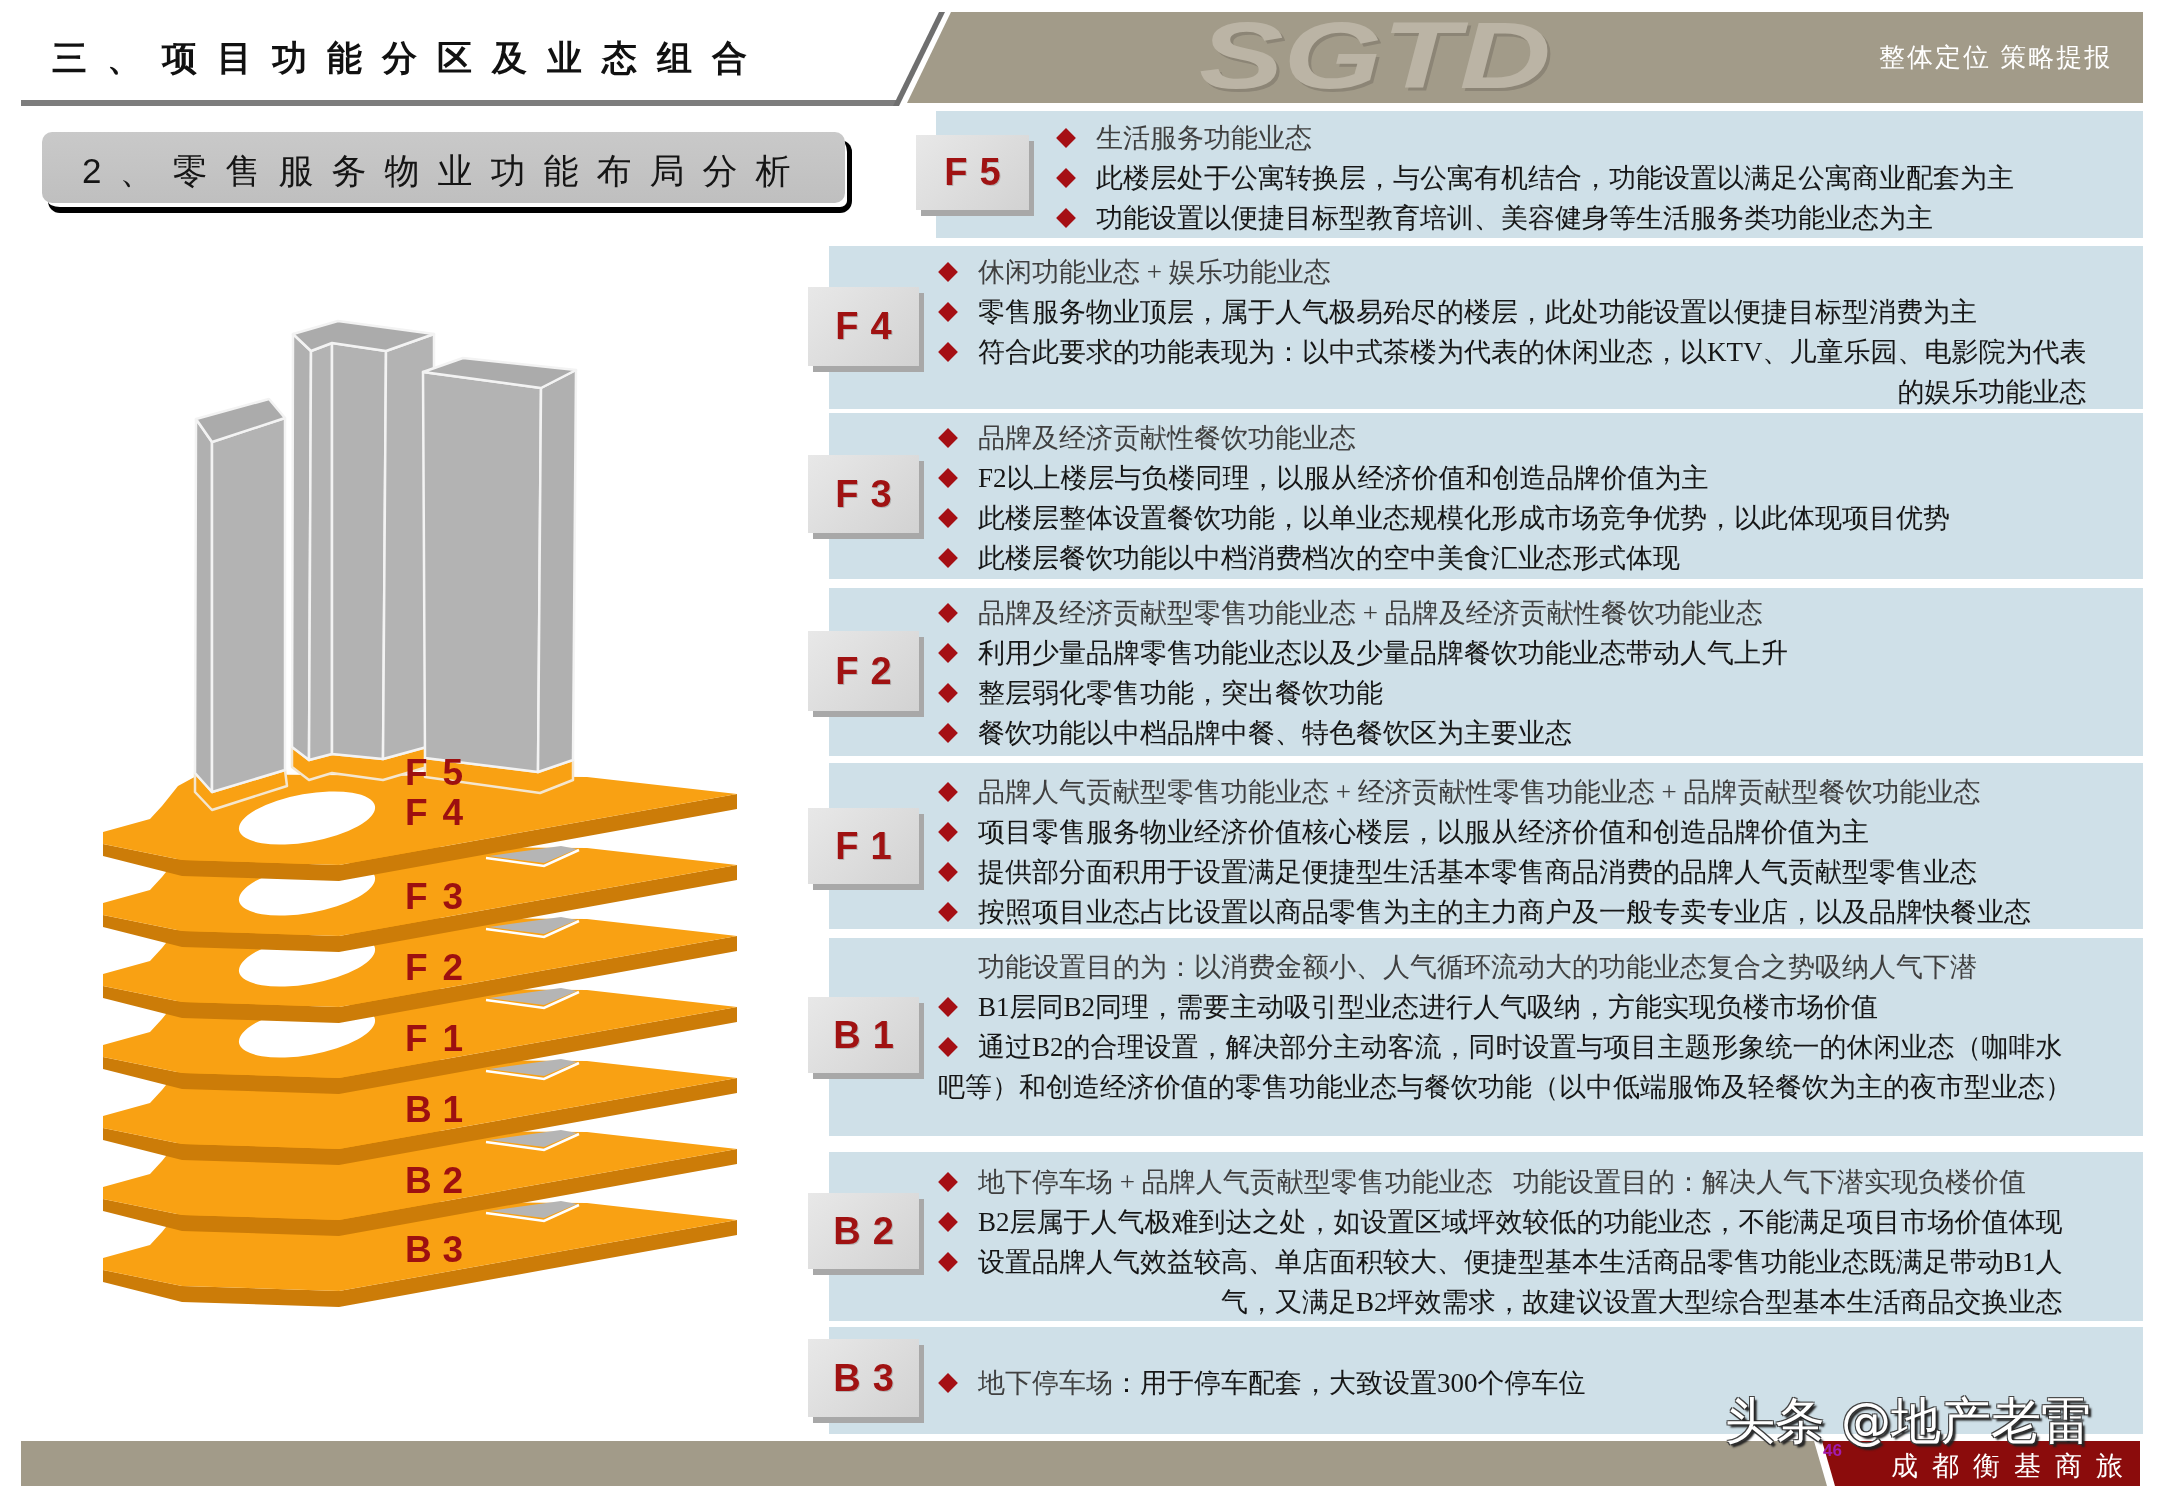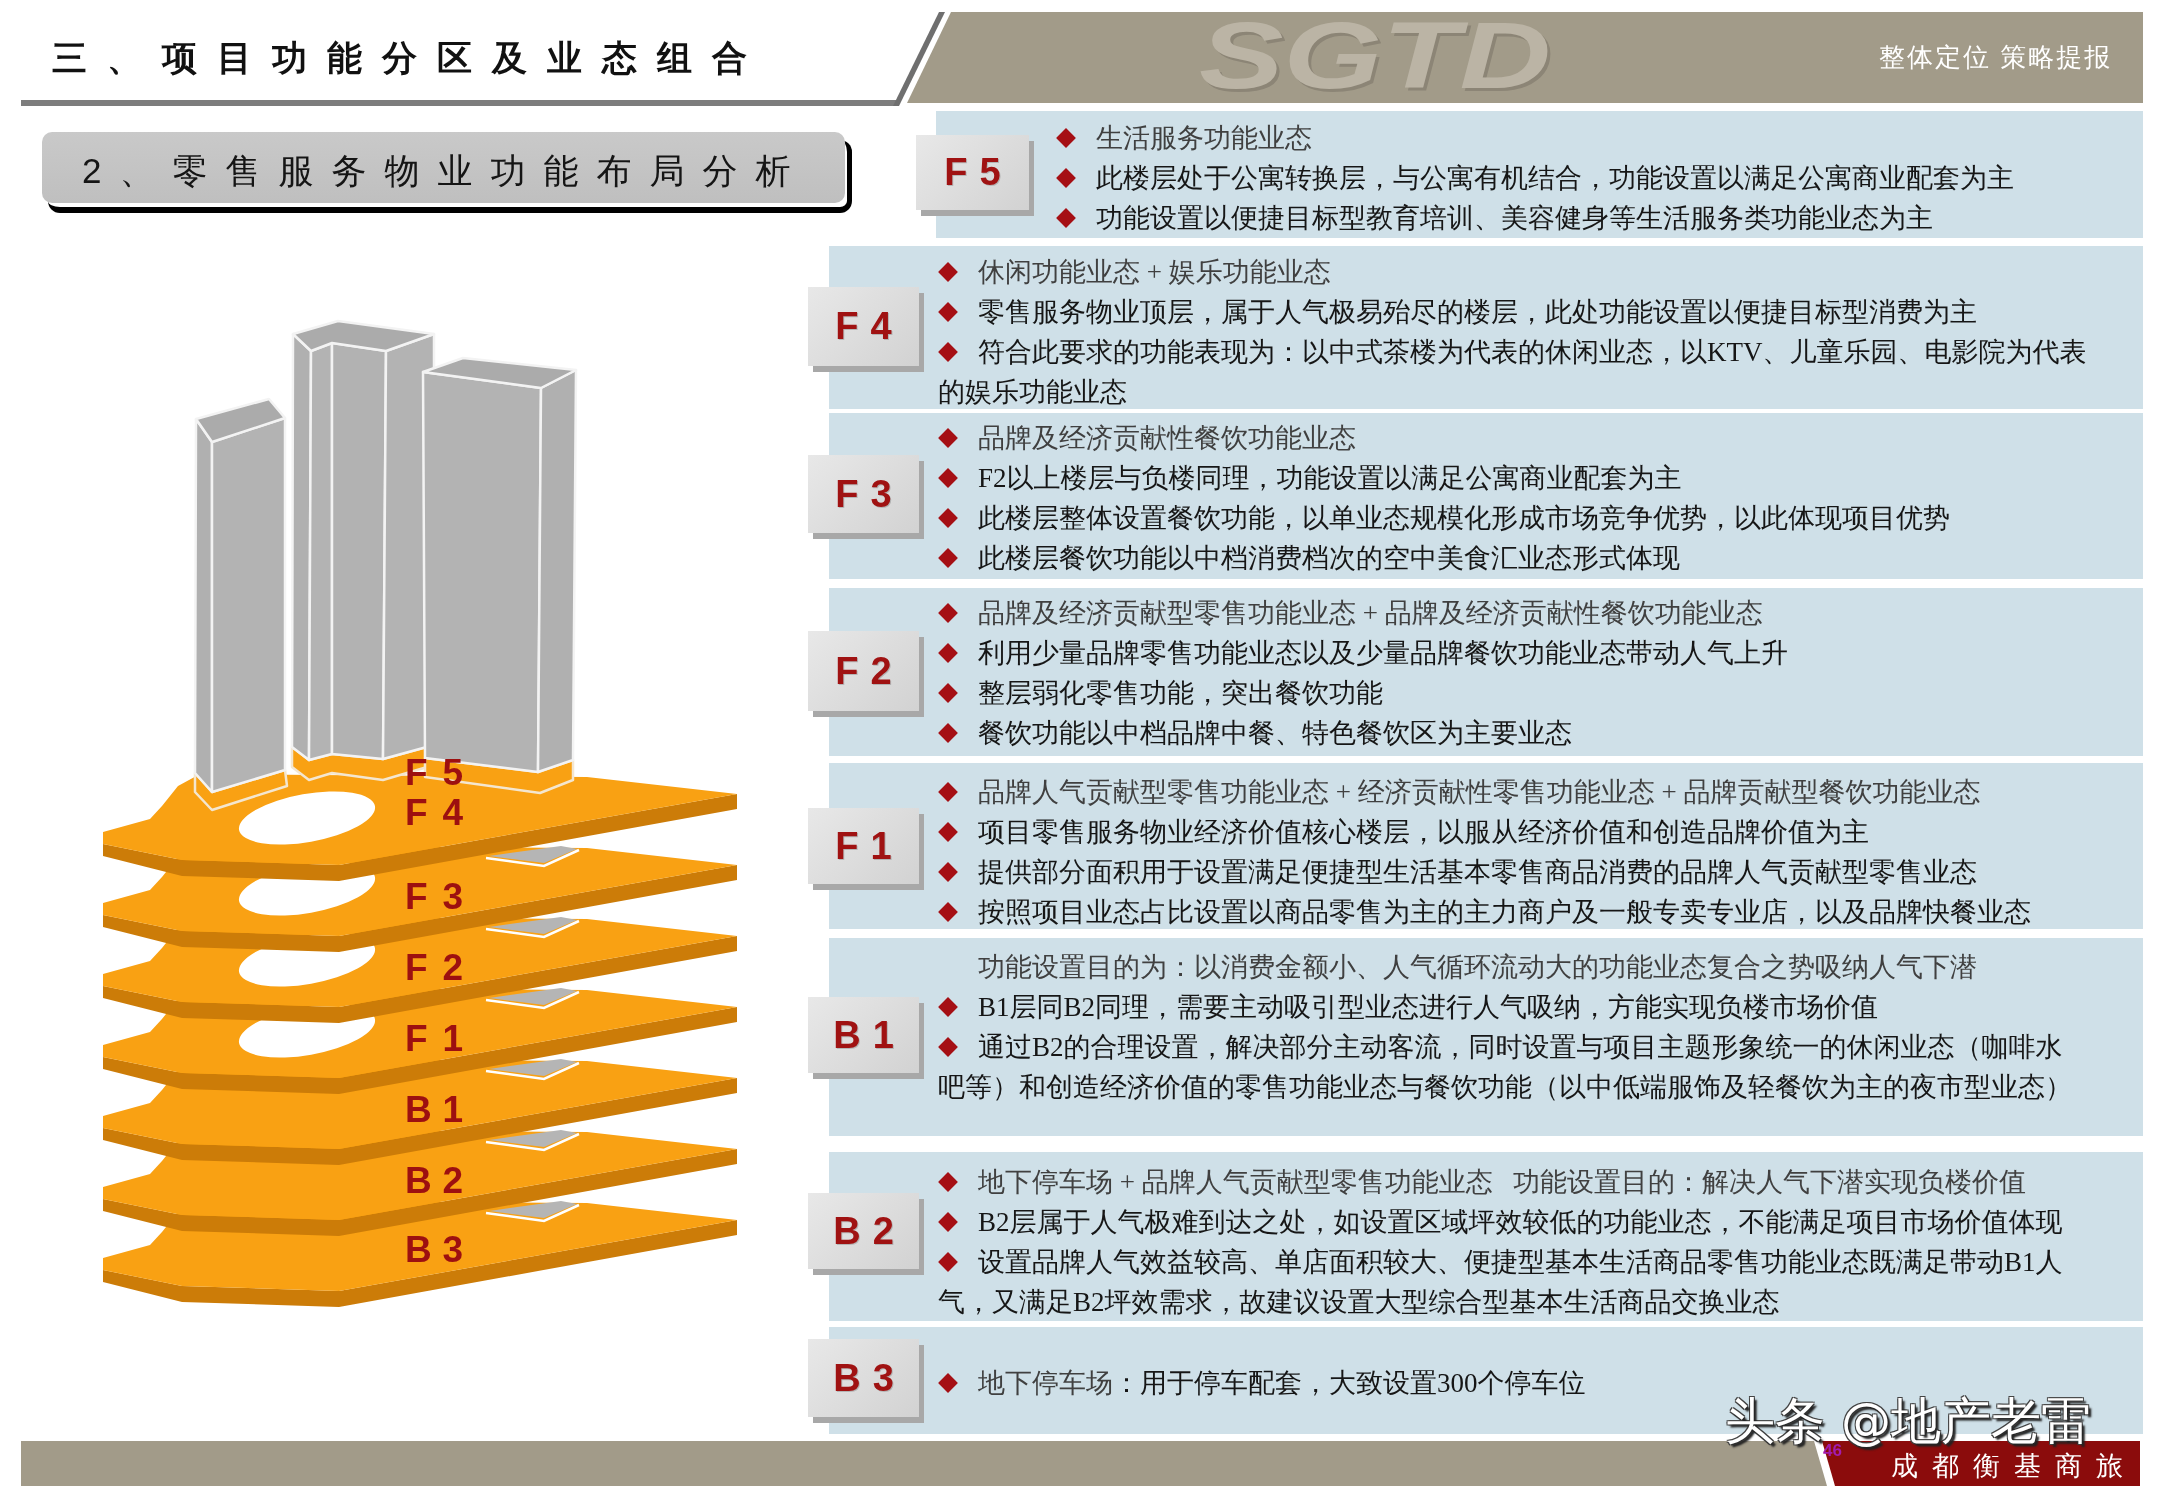--- a/index.html
+++ b/index.html
@@ -52,21 +52,21 @@
     display:flex; align-items:center; justify-content:center;
     letter-spacing:12px; padding-left:12px; box-sizing:border-box;
     text-shadow:1px 1px 0 rgba(0,0,0,0.18);
   }
   .lines {
     position:absolute;
     font-family:"Liberation Serif","DejaVu Serif",serif;
     font-size:27px; line-height:40px; color:#161616;
   }
   .ln { position:relative; height:40px; padding-left:40px; white-space:pre; }
-  .ln.cont { padding-left:0; }
+  .ln.cont { padding-left:0;text-align:right; }
   .ln.indent { padding-left:40px; }
   .dia {
     position:absolute; left:3px; top:13px; width:14px; height:14px;
     background:#a50f14; transform:rotate(45deg);
   }
   .red { color:#404040; }
 
   
   .flr { font-family:"Liberation Sans",sans-serif; font-weight:bold; font-size:37px; fill:#9d1010; }
 
@@ -195,21 +195,21 @@
   <div class="ln red"><span class="dia"></span><span>休闲功能业态 + 娱乐功能业态</span></div>
   <div class="ln"><span class="dia"></span><span>零售服务物业顶层，属于人气极易殆尽的楼层，此处功能设置以便捷目标型消费为主</span></div>
   <div class="ln"><span class="dia"></span><span>符合此要求的功能表现为：以中式茶楼为代表的休闲业态，以KTV、儿童乐园、电影院为代表</span></div>
   <div class="ln cont">的娱乐功能业态</div>
 </div>
 
 <div class="panel" style="left:829px;top:413px;width:1314px;height:166px"></div>
 <div class="flabel" style="left:808px;top:455px;width:111px;height:78px">F3</div>
 <div class="lines" style="left:938px;top:418px">
   <div class="ln red"><span class="dia"></span><span>品牌及经济贡献性餐饮功能业态</span></div>
-  <div class="ln"><span class="dia"></span><span>F2以上楼层与负楼同理，功能设置以满足公寓商业配套为主</span></div>
+  <div class="ln"><span class="dia"></span><span>F2以上楼层与负楼同理，以服从经济价值和创造品牌价值为主</span></div>
   <div class="ln"><span class="dia"></span><span>此楼层整体设置餐饮功能，以单业态规模化形成市场竞争优势，以此体现项目优势</span></div>
   <div class="ln"><span class="dia"></span><span>此楼层餐饮功能以中档消费档次的空中美食汇业态形式体现</span></div>
 </div>
 
 <div class="panel" style="left:829px;top:588px;width:1314px;height:168px"></div>
 <div class="flabel" style="left:808px;top:631px;width:111px;height:80px">F2</div>
 <div class="lines" style="left:938px;top:593px">
   <div class="ln red"><span class="dia"></span><span>品牌及经济贡献型零售功能业态 + 品牌及经济贡献性餐饮功能业态</span></div>
   <div class="ln"><span class="dia"></span><span>利用少量品牌零售功能业态以及少量品牌餐饮功能业态带动人气上升</span></div>
   <div class="ln"><span class="dia"></span><span>整层弱化零售功能，突出餐饮功能</span></div>

